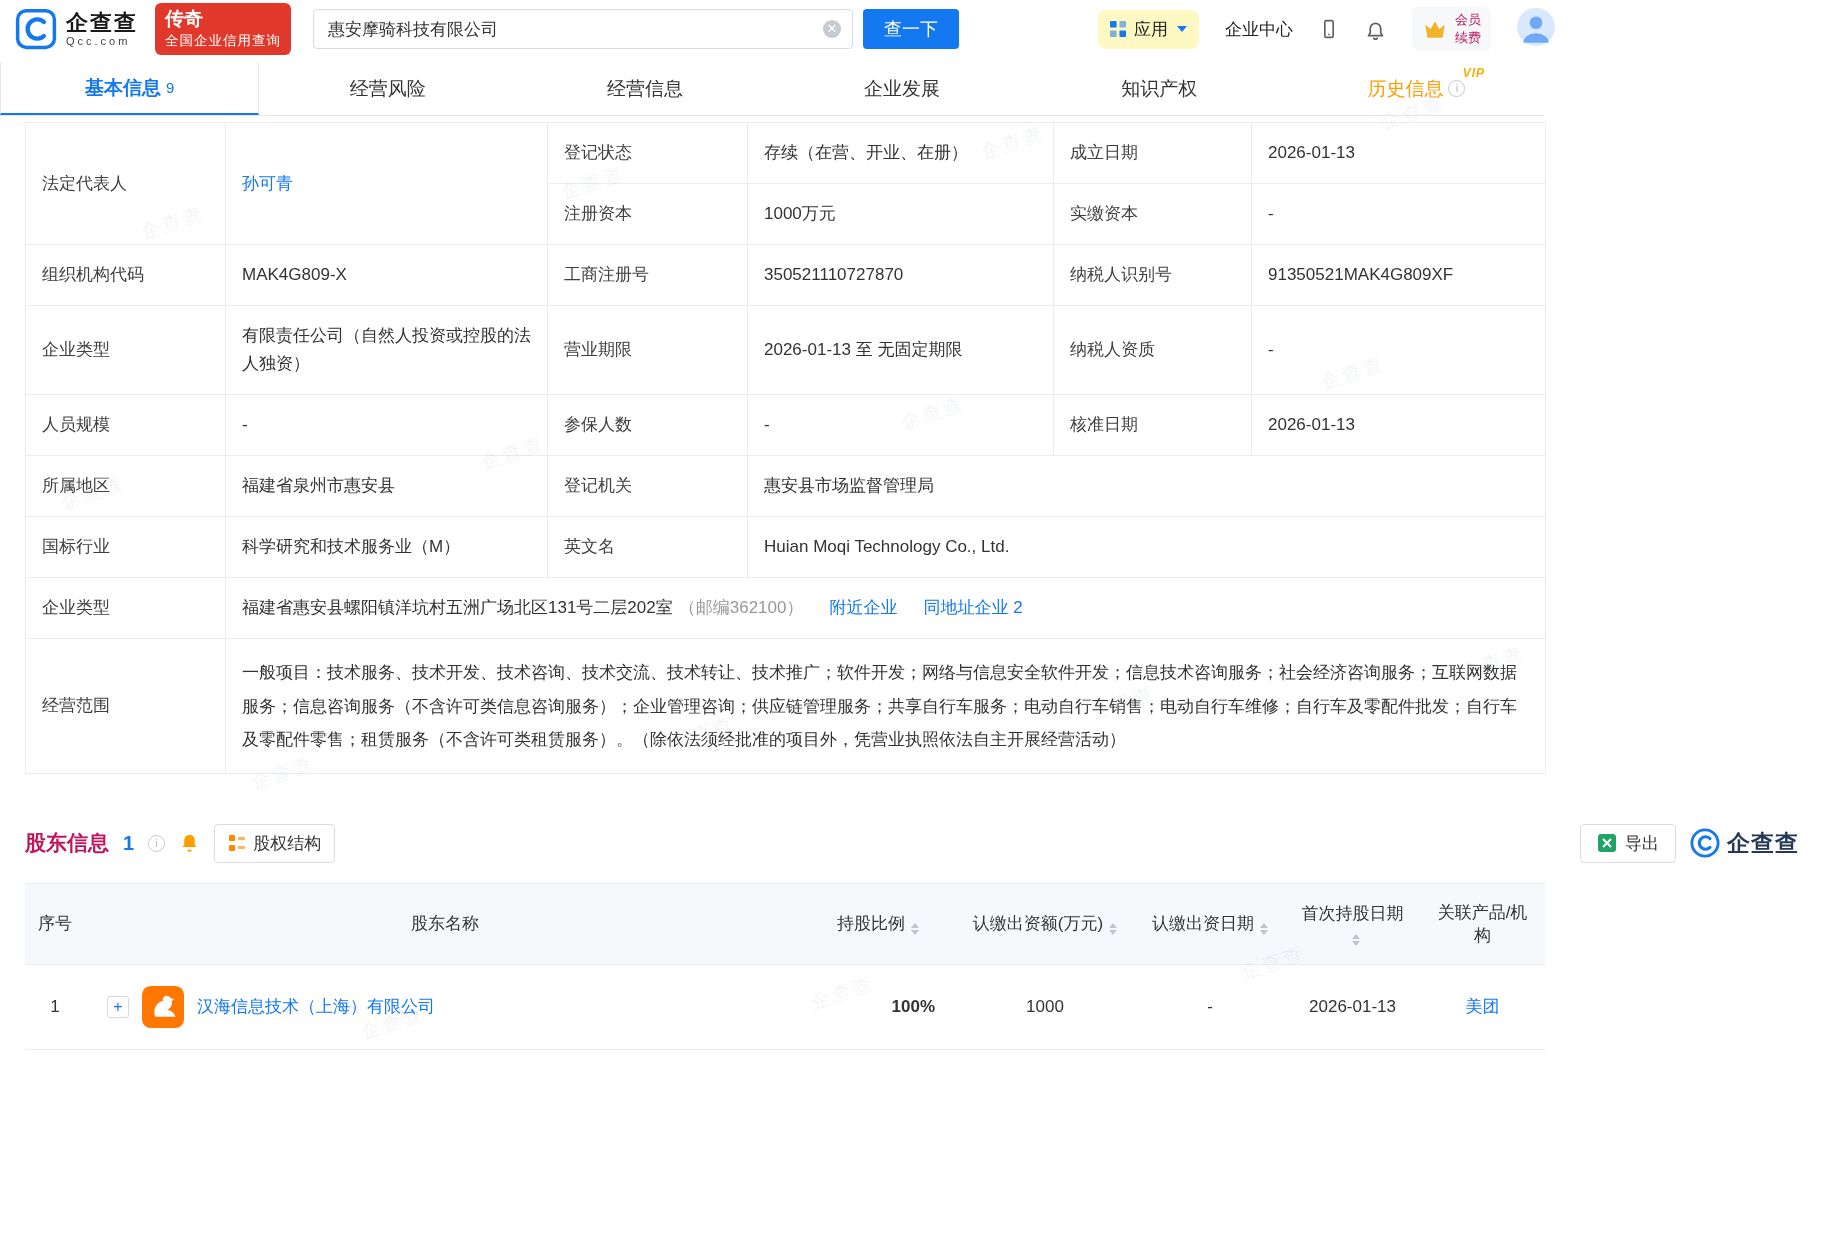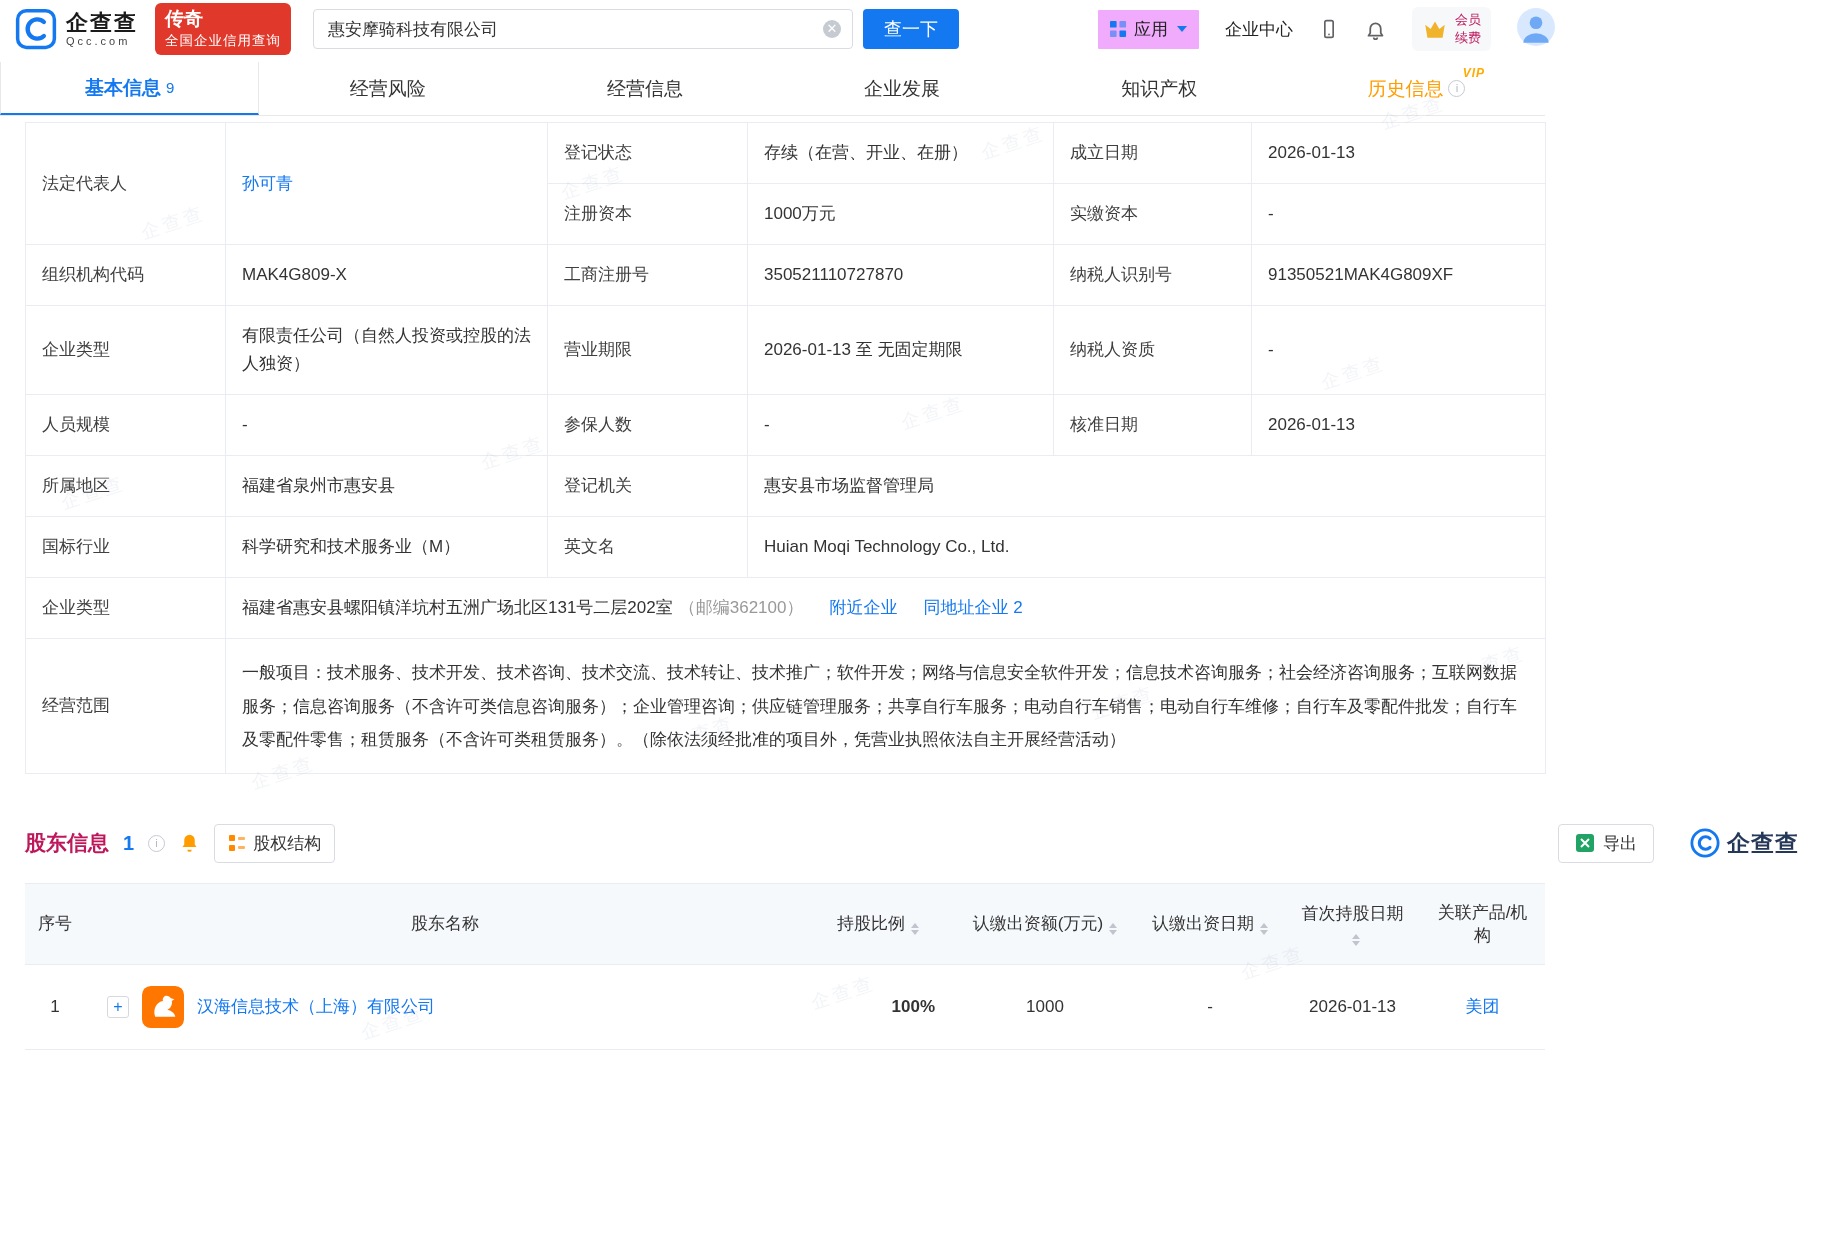--- a/index.html
+++ b/index.html
@@ -32,21 +32,21 @@
   .searchbar { display: flex; align-items: center; margin-left: 22px; }
   .search-box { position: relative; width: 540px; border-radius: 12px; }
   .search-input { width: 100%; height: 40px; border: 1px solid #D9DCE3; border-radius: 4px;
     padding: 0 40px 0 14px; font-size: 17px; color: #333; outline: none; font-family: inherit; }
   .search-clear { position: absolute; right: 12px; top: 11px; width: 18px; height: 18px; border-radius: 50%;
     background: #C6CAD1; color: #fff; font-size: 13px; line-height: 18px; text-align: center; cursor: pointer; }
   .search-btn { margin-left: 10px; width: 96px; height: 40px; background: #1478F0; border: none; border-radius: 4px;
     color: #fff; font-size: 18px; cursor: pointer; font-family: inherit; }
 
   .top-right { margin-left: auto; display: flex; align-items: center; gap: 26px; }
-  .apps-item { display: flex; align-items: center; gap: 7px; background: #f0abfc; border-radius: 1px;
+  .apps-item { display: flex; align-items: center; gap: 7px; background: #fef9c3; border-radius: 8px;
     padding: 8px 12px; font-size: 17px; cursor: pointer; color: #222; }
   .caret-down { width: 0; height: 0; border-left: 5px solid transparent; border-right: 5px solid transparent;
     border-top: 6px solid #1478F0; margin-left: 2px; }
   .nav-text { font-size: 17px; cursor: pointer; color: #222; }
   .icon-btn { cursor: pointer; display: flex; align-items: center; }
   .member { display: flex; align-items: center; gap: 7px; background: #F7F8FA; border-radius: 6px;
     padding: 4px 10px; cursor: pointer; }
   .member-lines { display: flex; flex-direction: column; font-size: 13px; color: #be185d; line-height: 1.35; }
   .avatar { cursor: pointer; }
 
@@ -71,21 +71,21 @@
   .post { color: #999; margin-left: 6px; }
   .addr-link { margin-left: 26px; }
 
   
   .sh-section { margin: 50px 25px 0; }
   .sh-head { display: flex; align-items: center; gap: 14px; }
   .sh-title { font-size: 21px; font-weight: bold; color: #be185d; }
   .sh-count { color: #1478F0; font-size: 20px; font-weight: bold; }
   .equity-btn { display: flex; align-items: center; gap: 7px; border: 1px solid #D9DCE3; border-radius: 4px;
     padding: 7px 13px; font-size: 17px; cursor: pointer; background: #fff; color: #333; }
-  .sh-right { margin-left: auto; display: flex; align-items: center; gap: 36px; }
+  .sh-right { margin-left: auto; display: flex; align-items: center; gap: 14px; }
   .export-btn { display: flex; align-items: center; gap: 8px; border: 1px solid #D9DCE3; border-radius: 4px;
     padding: 7px 16px; font-size: 17px; background: #fff; color: #333; cursor: pointer; }
   .brand { display: flex; align-items: center; gap: 7px; }
   .brand-text { font-size: 23px; font-weight: bold; color: #253858; letter-spacing: 1px; }
 
   .sh-table { border-collapse: collapse; table-layout: fixed; width: 1520px; margin-top: 20px; font-size: 17px; }
   .sh-table th { background: #F6F9FC; font-weight: normal; color: #333; padding: 17px 10px;
     border-top: 1px solid #E9EDF3; border-bottom: 1px solid #E9EDF3; text-align: center; }
   .sh-table td { padding: 21px 10px; border-bottom: 1px solid #E9EDF3; }
   .t-center { text-align: center; }

